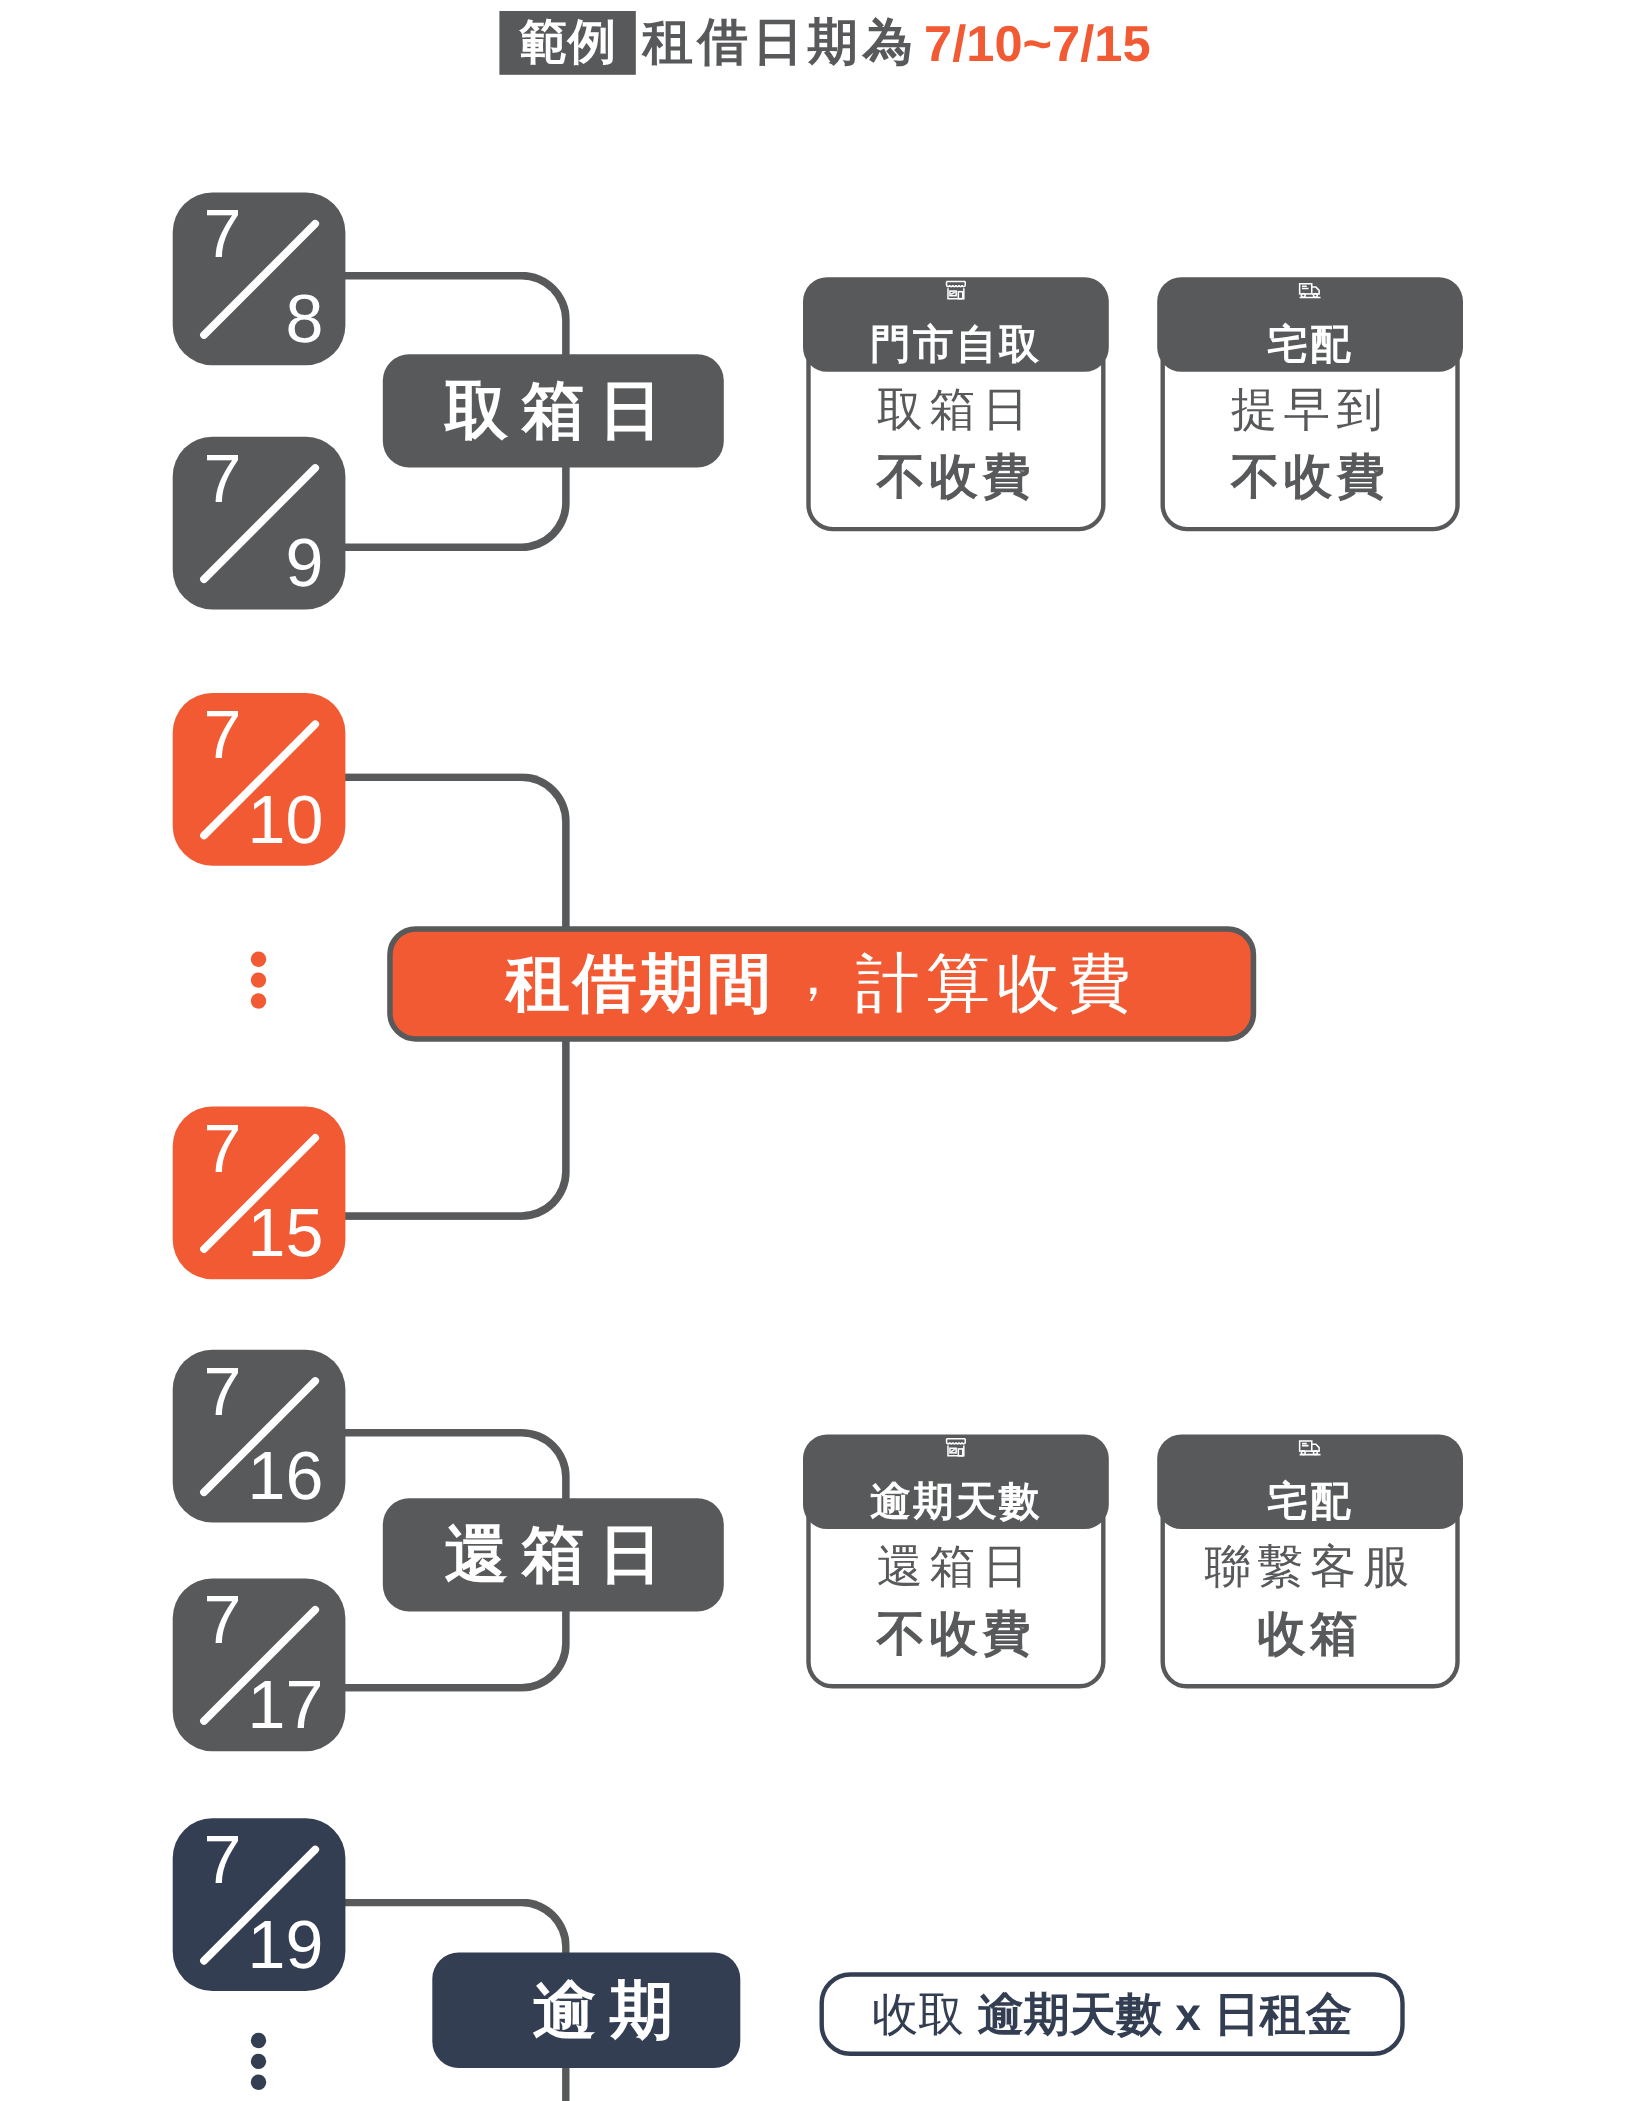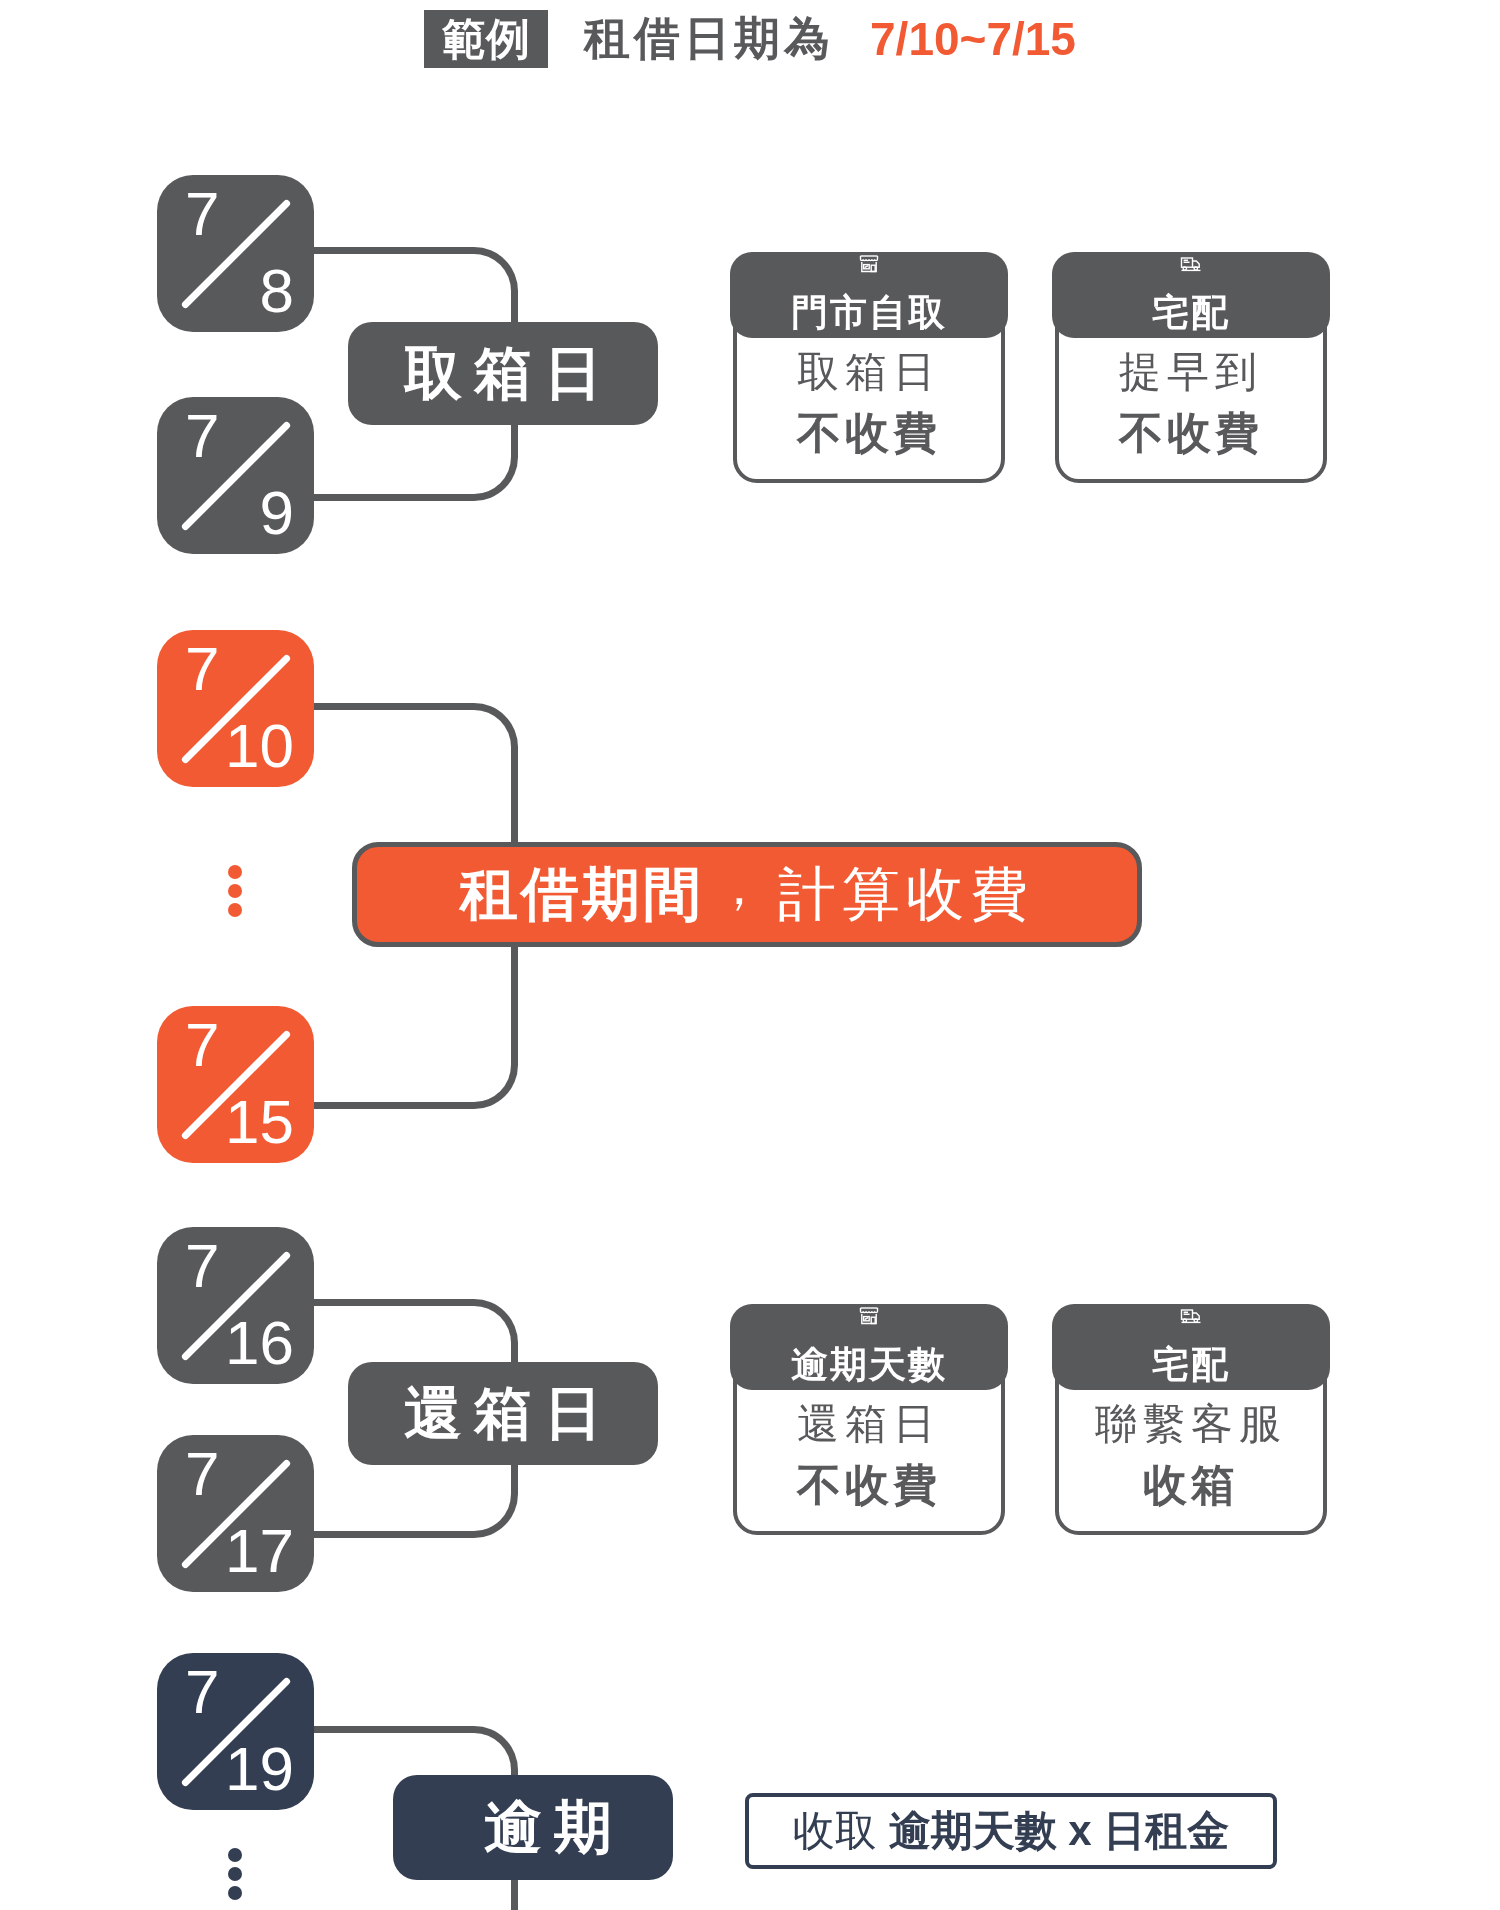--- a/index.html
+++ b/index.html
@@ -1,20 +1,20 @@
 <!DOCTYPE html>
 <html><head>
 <meta charset="utf-8">
 <style>
   html,body{margin:0;padding:0;background:#fff;}
   body{font-family:"Liberation Sans","DejaVu Sans",sans-serif;}
   .canvas{position:relative;width:1500px;height:1910px;background:#fff;overflow:hidden;}
 
   
-  .titlebar{position:absolute;top:0;left:0;right:0;height:78px;display:flex;align-items:center;justify-content:center;gap:36px;z-index:5;}
+  .titlebar{position:absolute;top:0;left:0;right:0;height:78px;display:flex;align-items:center;justify-content:center;gap:6px;z-index:5;}
   .badge{background:#58595B;color:#fff;font-size:44px;font-weight:700;padding:7px 18px;line-height:1;}
   .title-text{color:#58595B;font-size:46px;font-weight:700;letter-spacing:4px;}
   .title-range{color:#F15A33;font-size:46px;font-weight:700;text-align:center;}
 
   
   .bracket{position:absolute;left:311px;width:200px;border:0 solid #58595B;
            border-top-width:7px;border-right-width:7px;border-bottom-width:7px;
            border-radius:0 44px 44px 0;z-index:1;}
   .bracket.open-bottom{border-bottom-width:0;border-radius:0 44px 0 0;}
 
@@ -52,21 +52,21 @@
              padding-bottom:16px;gap:4px;box-sizing:border-box;}
   .card-body .l1{font-size:42px;color:#58595B;letter-spacing:6px;}
   .card-body .l2{font-size:44px;color:#58595B;font-weight:800;letter-spacing:4px;}
   .card-header{position:absolute;top:0;left:0;right:0;height:86px;background:#58595B;border-radius:22px;
                display:flex;align-items:center;justify-content:center;gap:12px;color:#fff;flex-direction:column;}
   .card-header span{font-size:37px;font-weight:600;letter-spacing:2px;}
   .card-header svg{width:46px;height:46px;}
 
   
   .note{position:absolute;left:745px;top:1793px;width:532px;height:76px;background:#fff;border:4px solid #333E52;
-        border-radius:8px;display:flex;align-items:center;justify-content:center;gap:12px;z-index:3;box-sizing:border-box;}
+        border-radius:28px;display:flex;align-items:center;justify-content:center;gap:12px;z-index:3;box-sizing:border-box;}
   .note .n1{font-size:42px;color:#333E52;font-weight:400;}
   .note .n2{font-size:42px;color:#333E52;font-weight:800;}
 </style>
 </head>
 <body>
 
 <div class="canvas">
 
   <div class="titlebar">
     <span class="badge">範例</span>

